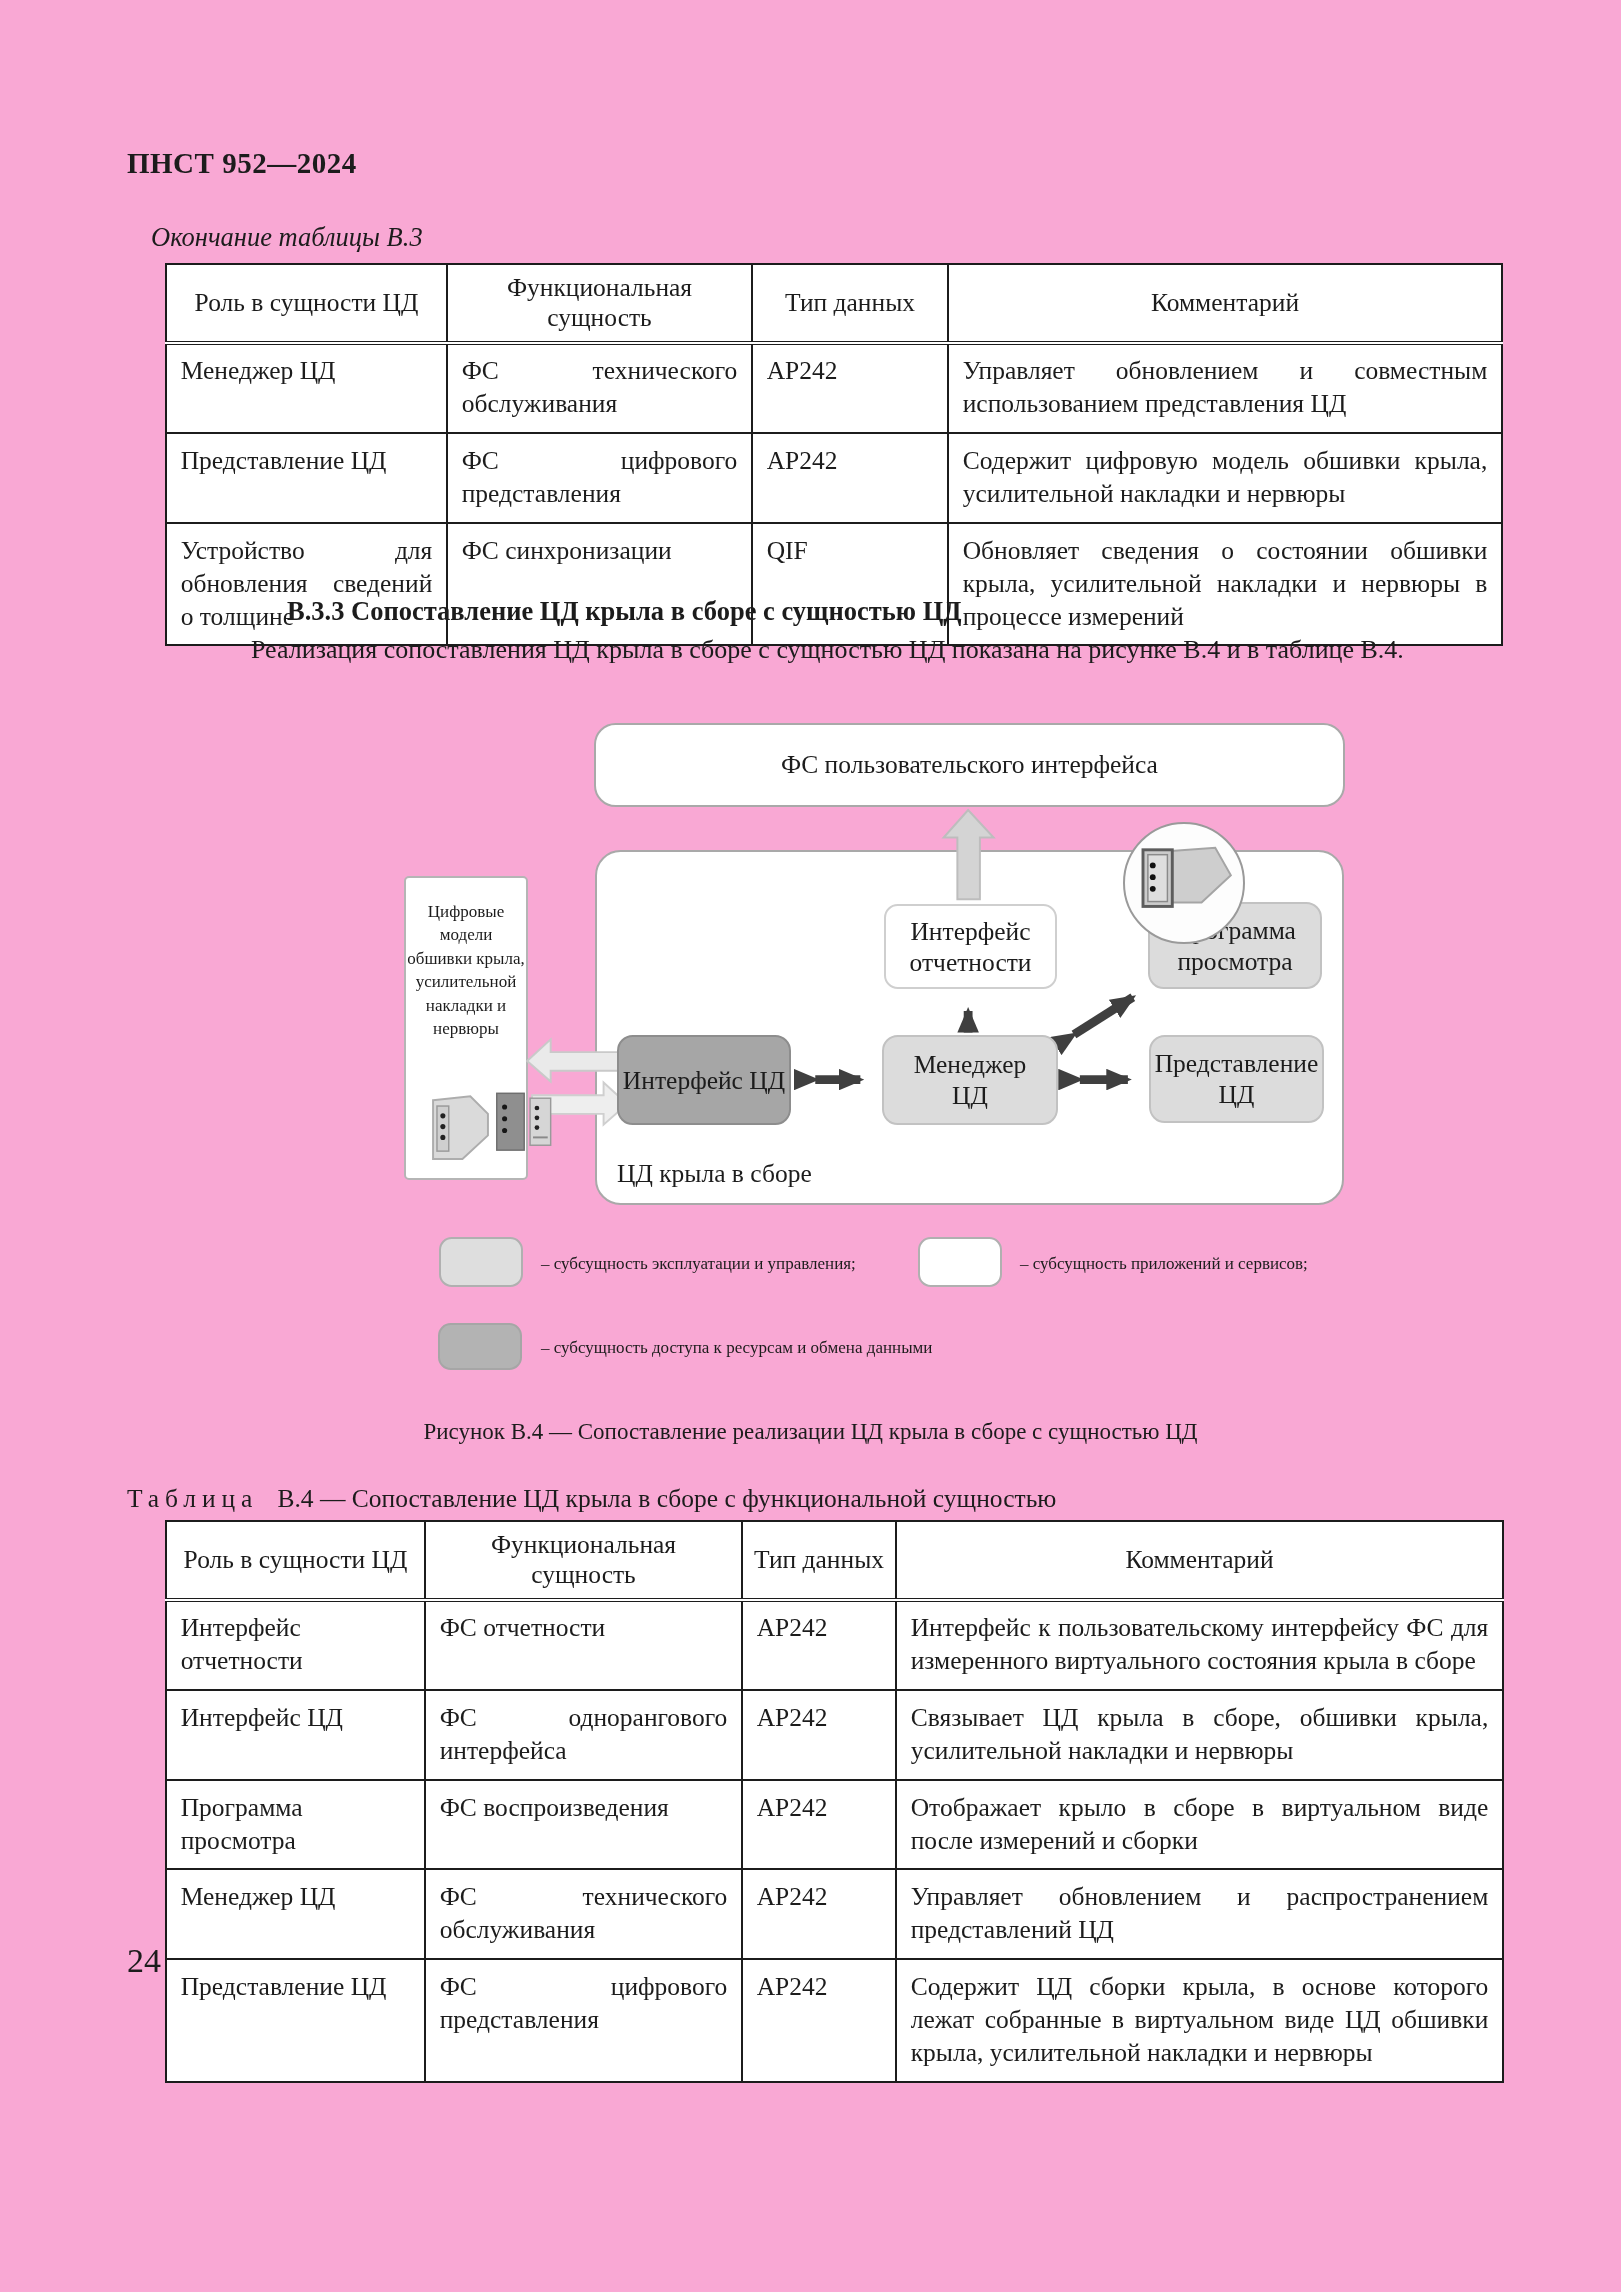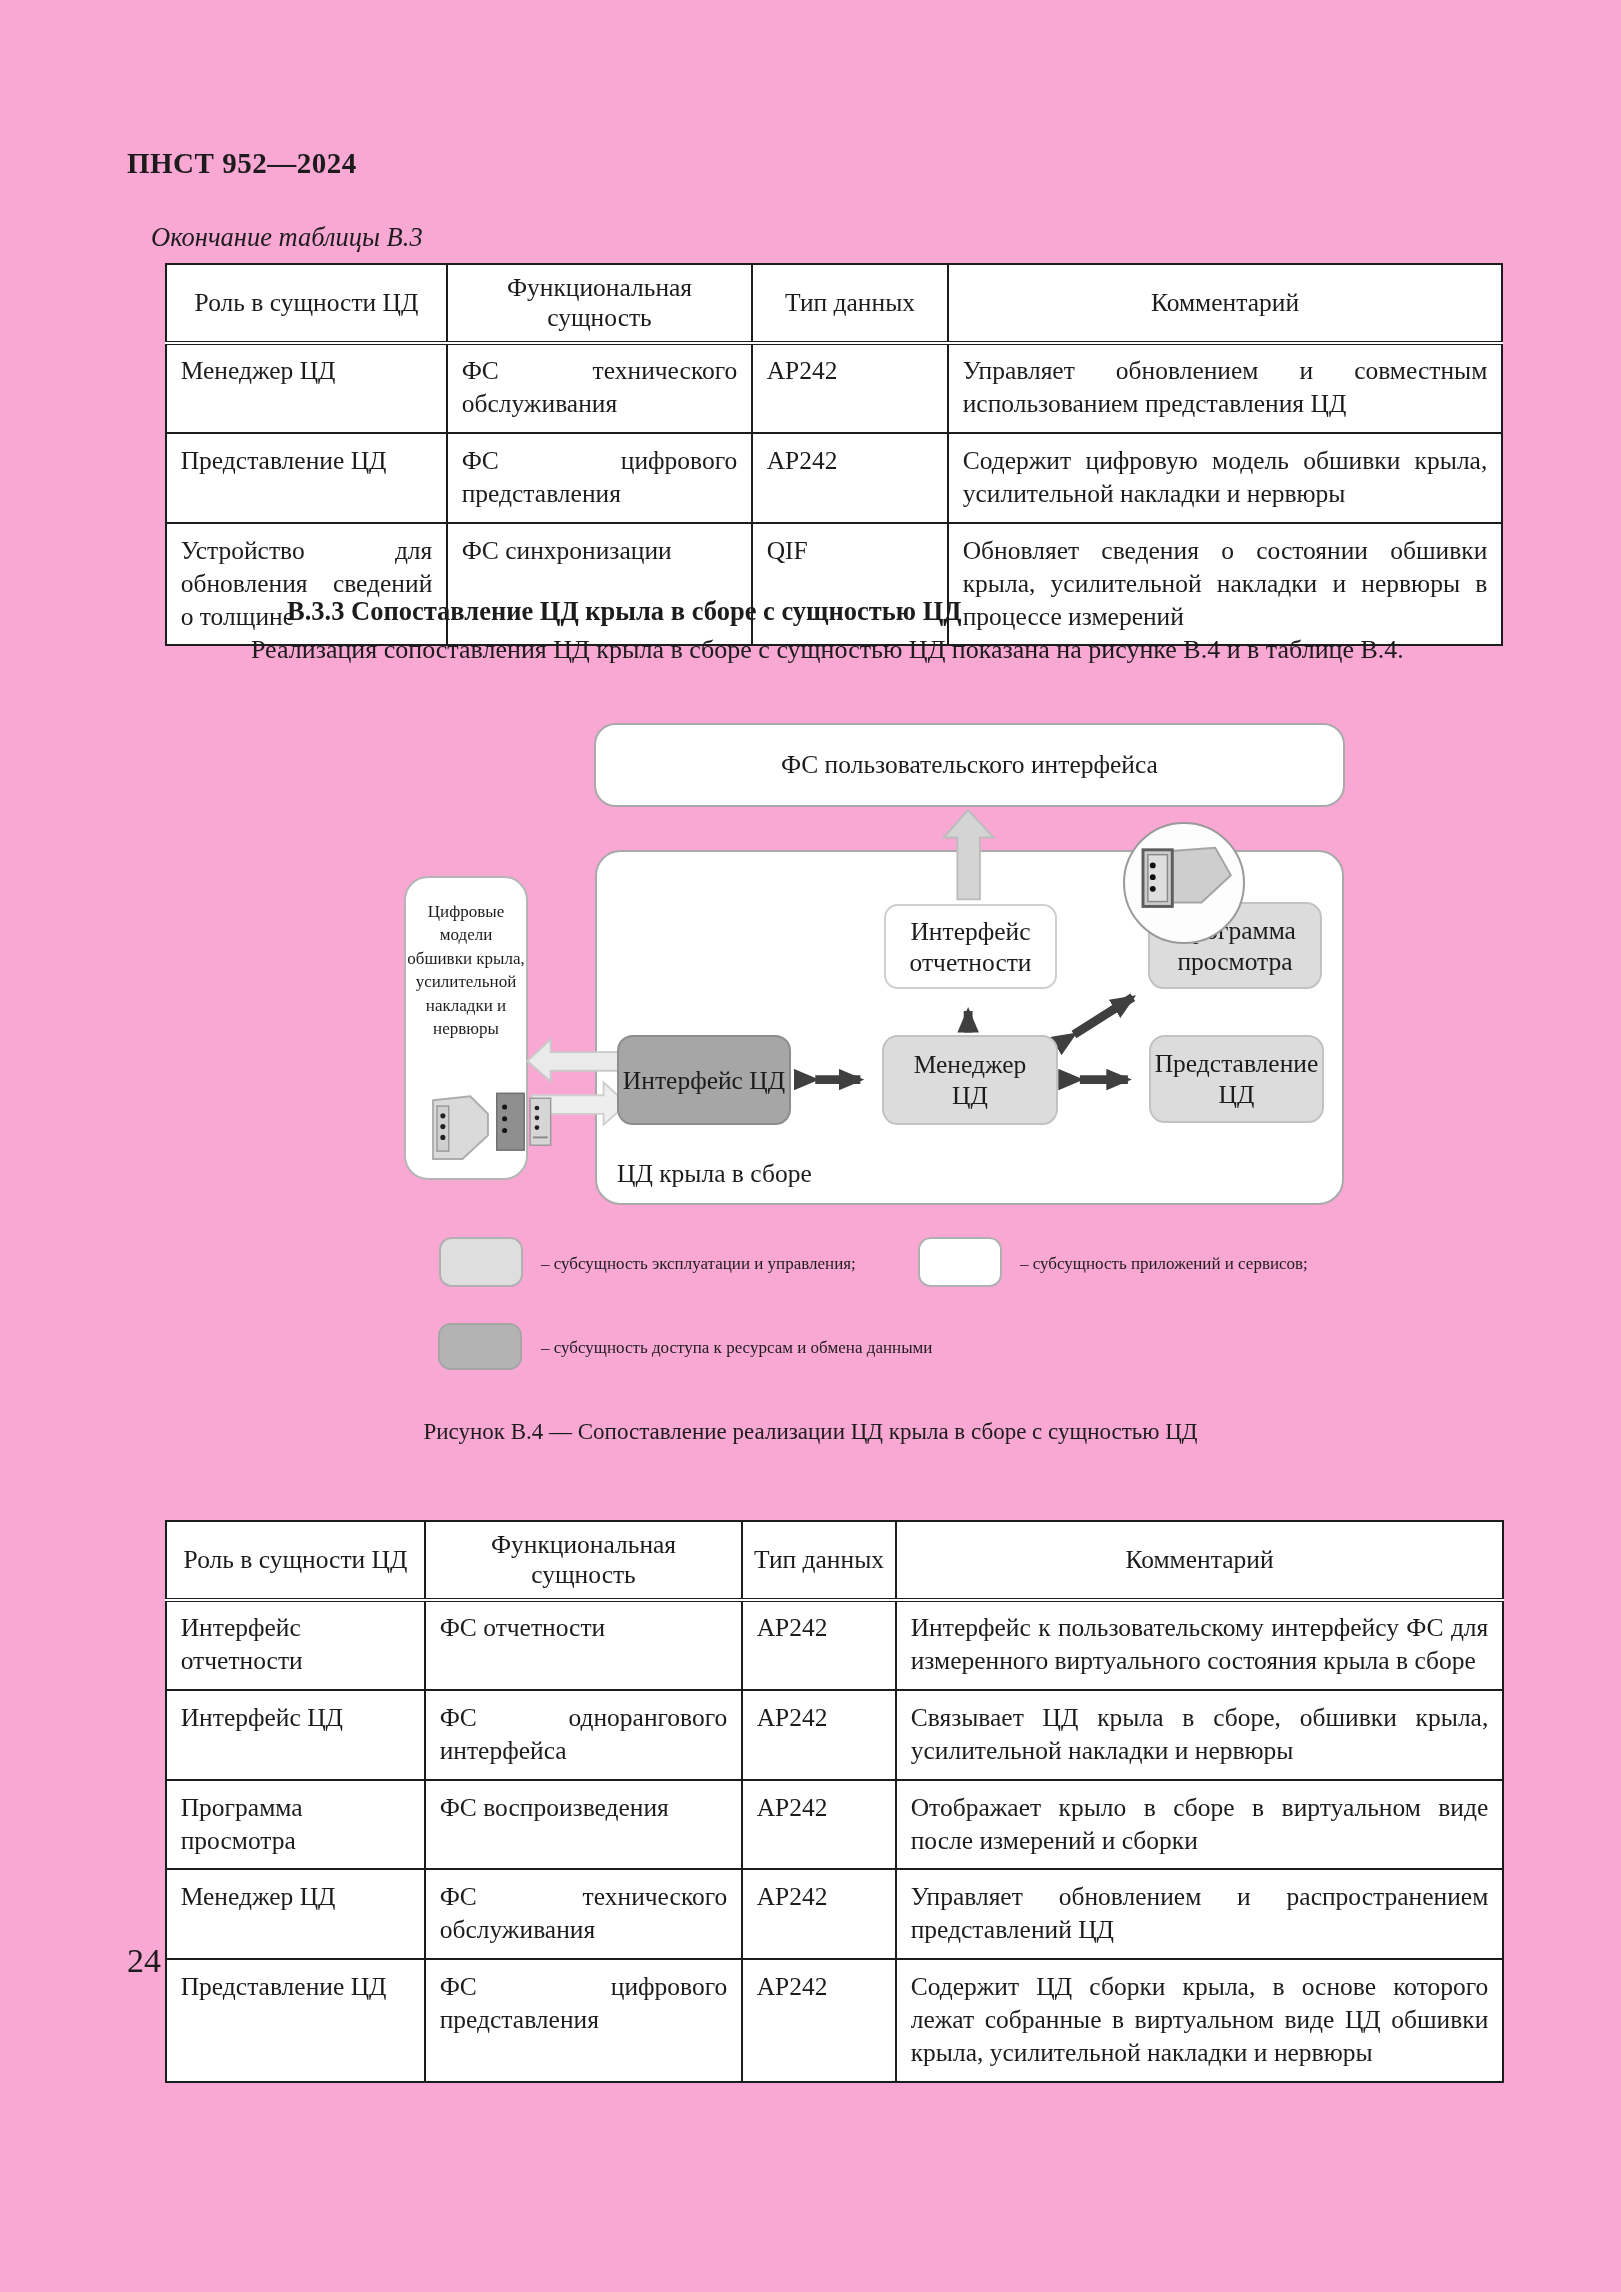--- a/index.html
+++ b/index.html
@@ -35,21 +35,21 @@
     position:absolute; display:flex; align-items:center; justify-content:center;
     text-align:center; font-size:25.5px; line-height:31px; box-sizing:border-box;
   }
   .rounded-white{background:#fff; border:2px solid #a9a9a9; border-radius:21.6px;text-align:right;}
   .node-light{background:#dcdcdc; border:2px solid #c2c2c2; border-radius:15.7px;}
   .node-dark{background:#a6a6a6; border:2px solid #8d8d8d; border-radius:15.7px;}
   .node-white{background:#fff; border:2px solid #cfcfcf; border-radius:13.7px;}
   .container-box{position:absolute; background:#fff; border:2px solid #a9a9a9; border-radius:25.5px;}
   .container-label{position:absolute; font-size:25.5px;}
   .models-box{
-    position:absolute; background:#fff; border:2px solid #b5b5b5; border-radius:24px;
+    position:absolute; background:#fff; border:2px solid #b5b5b5; border-radius:5px;
     font-size:17px; line-height:23.5px; text-align:center; padding-top:21.6px; box-sizing:border-box;
   }
   .magnifier{
     position:absolute; background:#fdfdfd; border:2.9px solid #9a9a9a; border-radius:50%;
     z-index:6; display:flex; align-items:center; justify-content:center;
   }
   .dsvg{position:absolute; left:0; top:0; z-index:3;}
   .z4{z-index:4;}
 
   
@@ -180,20 +180,25 @@
   <div class="legend-text abs" style="left:541px; top:1253px;">– субсущность эксплуатации и управления;</div>
 
   <div class="legend-box legend-white abs" style="left:918px; top:1237px; width:84px; height:50px;"></div>
   <div class="legend-text abs" style="left:1020px; top:1253px;">– субсущность приложений и сервисов;</div>
 
   <div class="legend-box legend-gray abs" style="left:438px; top:1323px; width:84px; height:47px;"></div>
   <div class="legend-text abs" style="left:541px; top:1337px;">– субсущность доступа к ресурсам и обмена данными</div>
 
   <div class="abs fig-caption">Рисунок В.4 — Сопоставление реализации ЦД крыла в сборе с сущностью ЦД</div>
 
+  <div class="abs tbl-title">
+    <span class="spread">Таблица</span>
+    <span>&nbsp;</span>
+    <span>В.4 — Сопоставление ЦД крыла в сборе с функциональной сущностью</span>
+  </div>
 
   <table class="std abs" style="left:165px; top:1520px; width:1336px;">
     <colgroup>
         <col style="width:259px">
         <col style="width:317px">
         <col style="width:154px">
         <col style="width:607px">
       </colgroup>
     <tbody>
         <tr>

